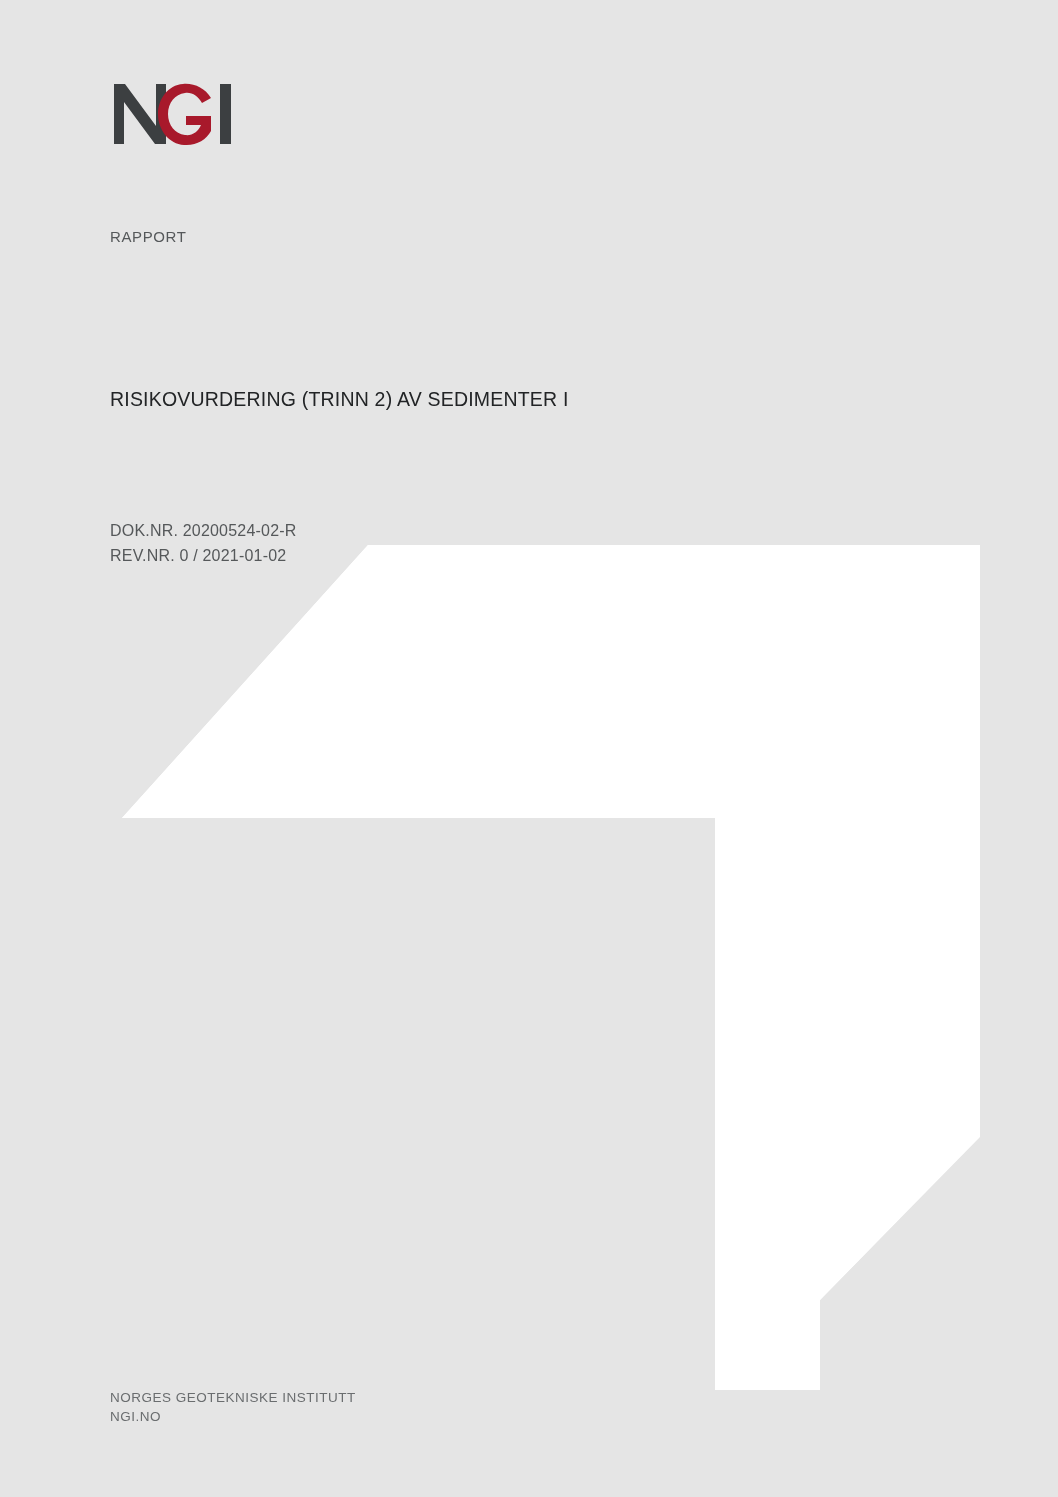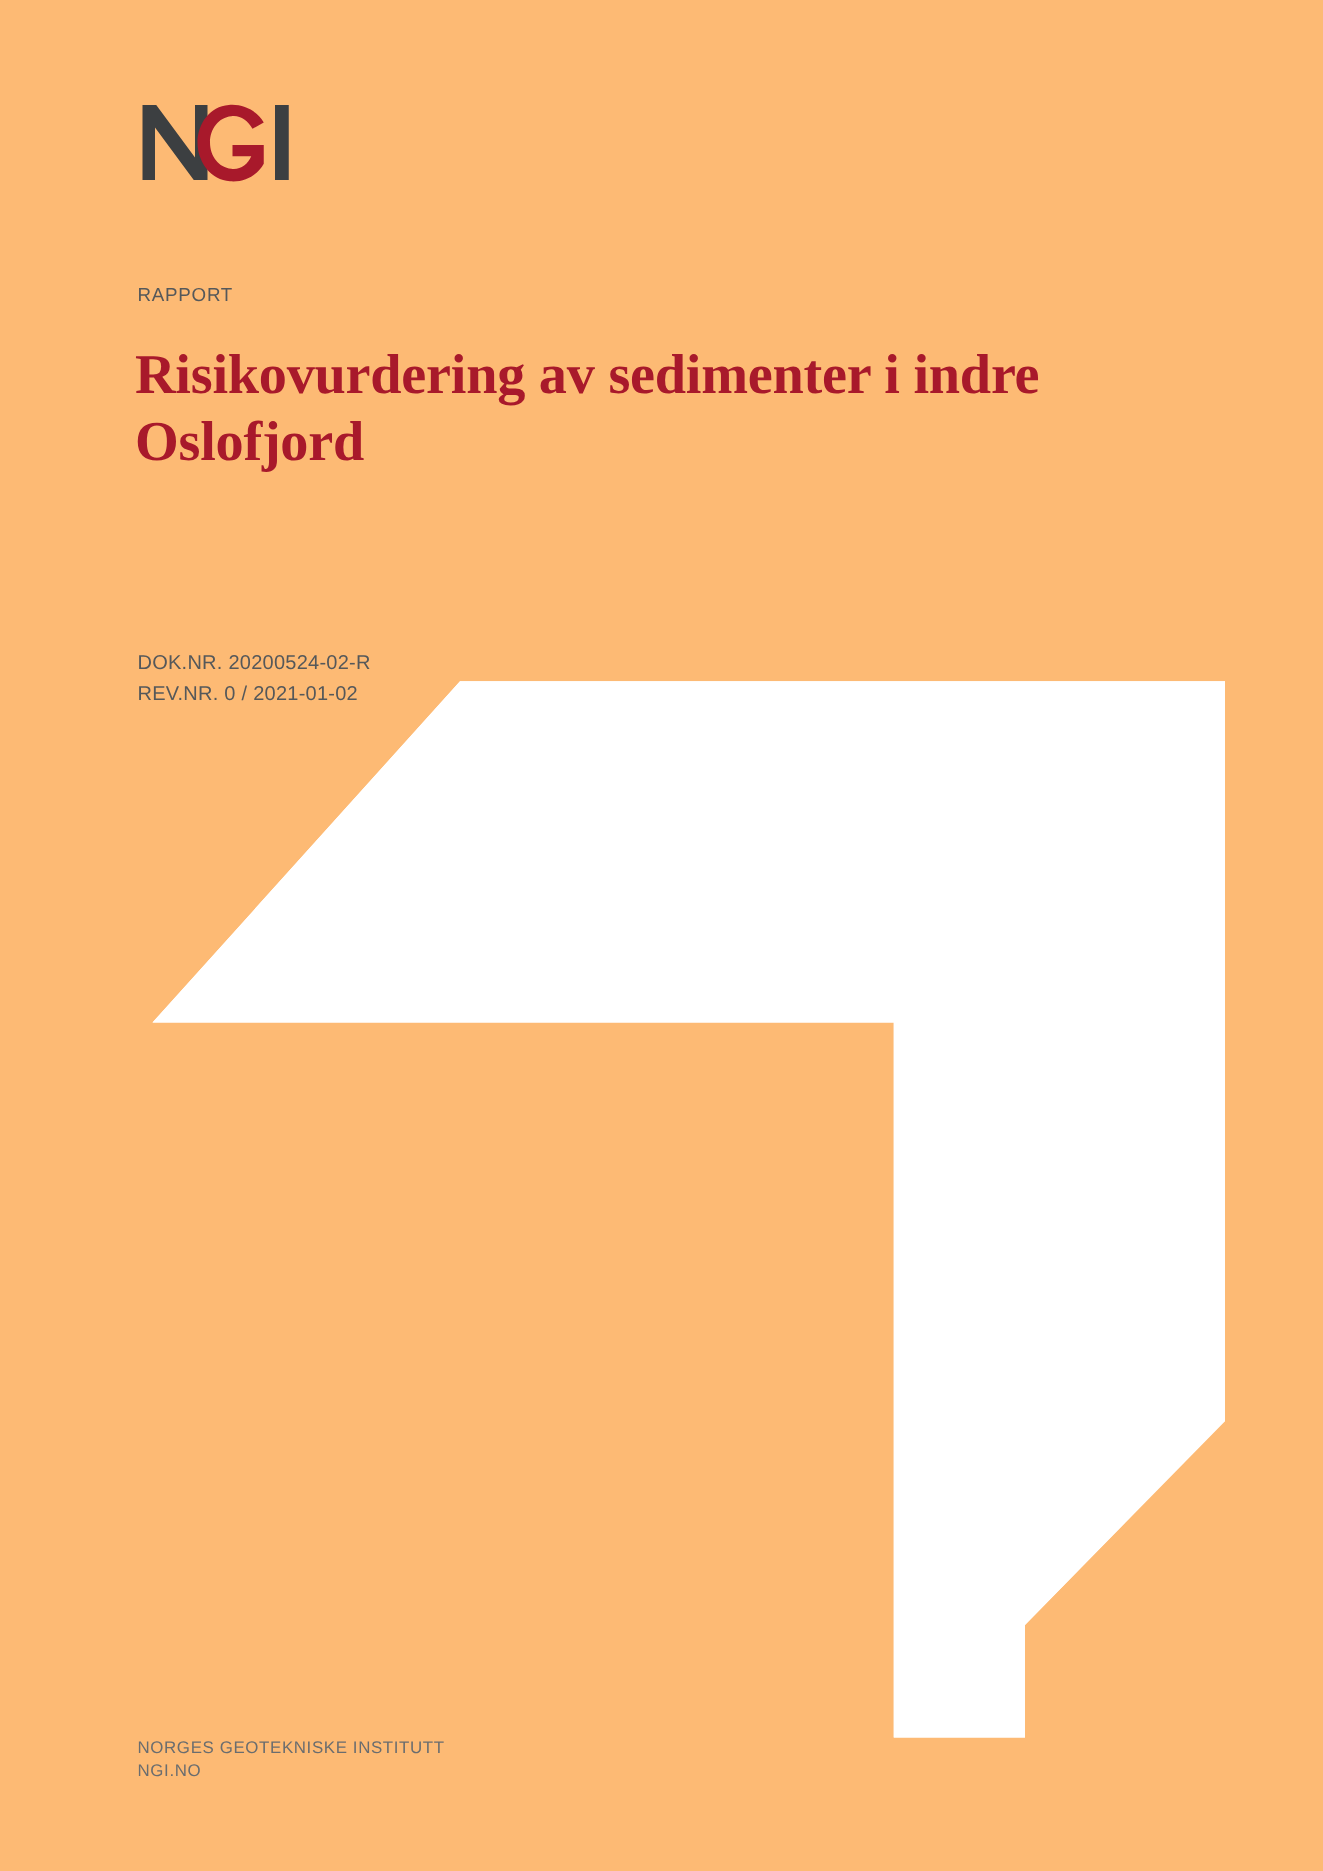--- a/index.html
+++ b/index.html
@@ -11,21 +11,21 @@
     height: 1497px;
     background: #ffffff;
     font-family: "Liberation Sans", sans-serif;
     overflow: hidden;
   }
 
   .page {
     position: relative;
     width: 1058px;
     height: 1497px;
-    background: #fdba74;
+    background: #e5e5e5;
     overflow: hidden;
   }
 
   
   .logo {
     position: absolute;
     left: 110px;
     top: 78px;
     width: 130px;
     height: 72px;
@@ -113,26 +113,23 @@
 
     <path d="M4,66 L4,6 L15,6 L46,48 L46,6 L56,6 L56,66 L45,66 L14,24 L14,66 Z" fill="#3c3f41"></path>
 
     <path d="M101,20 C95,10 84,5 73,6 C58,7 48,21 48,36 C48,52 59,66 74,67 C86,68 96,62 101,53 L101,38 L76,38 L76,47 L91,47 C88,54 82,58 75,57 C65,56 58,47 58,36 C58,25 65,16 75,15 C82,14 88,18 92,25 Z" fill="#a8192b"></path>
 
     <rect x="110" y="6" width="11" height="60" fill="#3c3f41"></rect>
   </svg>
 
   <div class="kicker">RAPPORT</div>
 
-  <div class="title">
-    <span>Risikovurdering av sedimenter i indre</span>
-    <span>Oslofjord</span>
-  </div>
 
   <div class="subtitle">
+    <div>RISIKOVURDERING (TRINN 2) AV SEDIMENTER I</div>
   </div>
 
   <div class="docinfo">
     <div>DOK.NR. 20200524-02-R</div>
     <div>REV.NR.  0 / 2021-01-02</div>
   </div>
 
   <div class="footer">
     <div>NORGES GEOTEKNISKE INSTITUTT</div>
     <div>NGI.NO</div>

